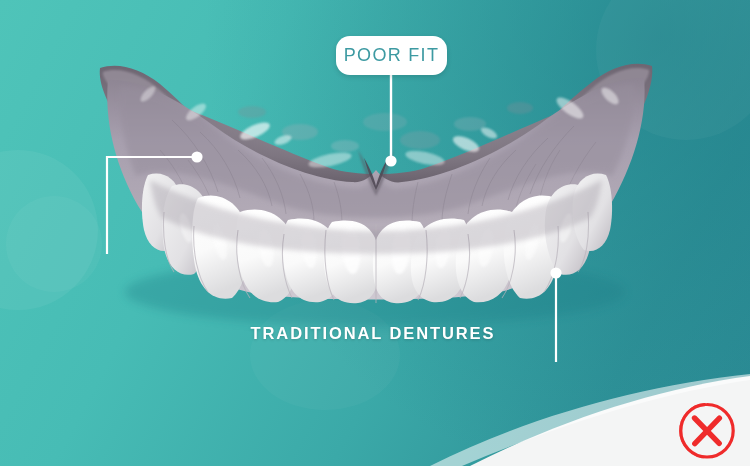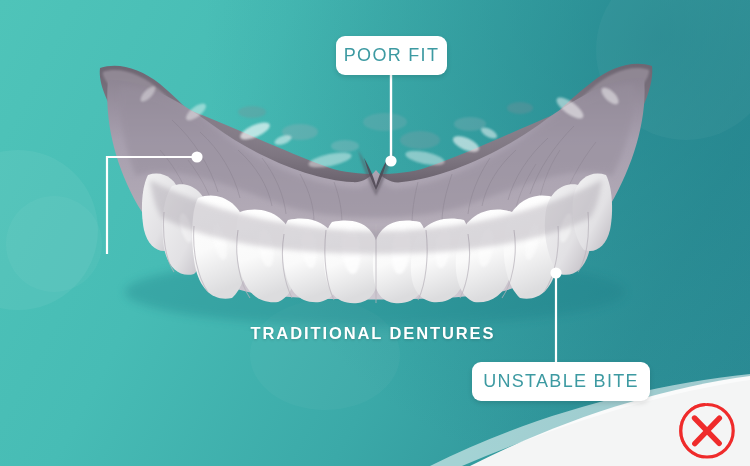--- a/index.html
+++ b/index.html
@@ -58,21 +58,21 @@
     position: absolute;
     left: 0; top: 0;
     width: 750px; height: 466px;
     pointer-events: none;
   }
 
   
   .callout {
     position: absolute;
     background: #ffffff;
-    border-radius: 9px;
+    border-radius: 14px;
     box-shadow: 0 2px 5px rgba(0,0,0,0.13);
     color: #3d9aa2;
     font-size: 18px;
     font-weight: 400;
     letter-spacing: 1.3px;
     line-height: 1.22;
     text-align: center;
     display: flex;
     align-items: center;
     justify-content: center;
@@ -339,21 +339,20 @@
     <polyline points="197,157 107,157 107,254" fill="none" stroke="#ffffff" stroke-width="2.2"></polyline>
     <circle cx="197" cy="157" r="5.6" fill="#ffffff"></circle>
 
     <line x1="556" y1="273" x2="556" y2="362" stroke="#ffffff" stroke-width="2.2"></line>
     <circle cx="556" cy="273" r="5.6" fill="#ffffff"></circle>
   </svg>
 
   <div class="callout" id="callout-poor-fit">POOR FIT</div>
 
 
-  <div class="callout" id="callout-unstable-bite">UNSTABLE BITE</div>
 
   <div id="caption">TRADITIONAL DENTURES</div>
 
   <svg id="reject-stamp" viewBox="0 0 62 62">
     <g fill="none" stroke="#ef2b2b" stroke-linecap="round" stroke-linejoin="round">
       <path d="M31,4.5 C45.6,4.5 57.2,16.3 57.2,30.8 C57.2,45.2 45.6,57 31,57
                C16.4,57 4.8,45.2 4.8,30.8 C4.8,17.2 15,5.6 28.6,4.6" stroke-width="3.2"></path>
       <path d="M28.8,4.0 C14.6,5.2 3.9,16.9 4.2,31.4 C4.5,44.4 14.2,55.2 27.2,57.2" stroke-width="2.1" opacity="0.75"></path>
       <path d="M18.5,18 L43.2,43.4" stroke-width="5.4"></path>
       <path d="M43.4,18.2 L18.8,43.6" stroke-width="5.4"></path>

